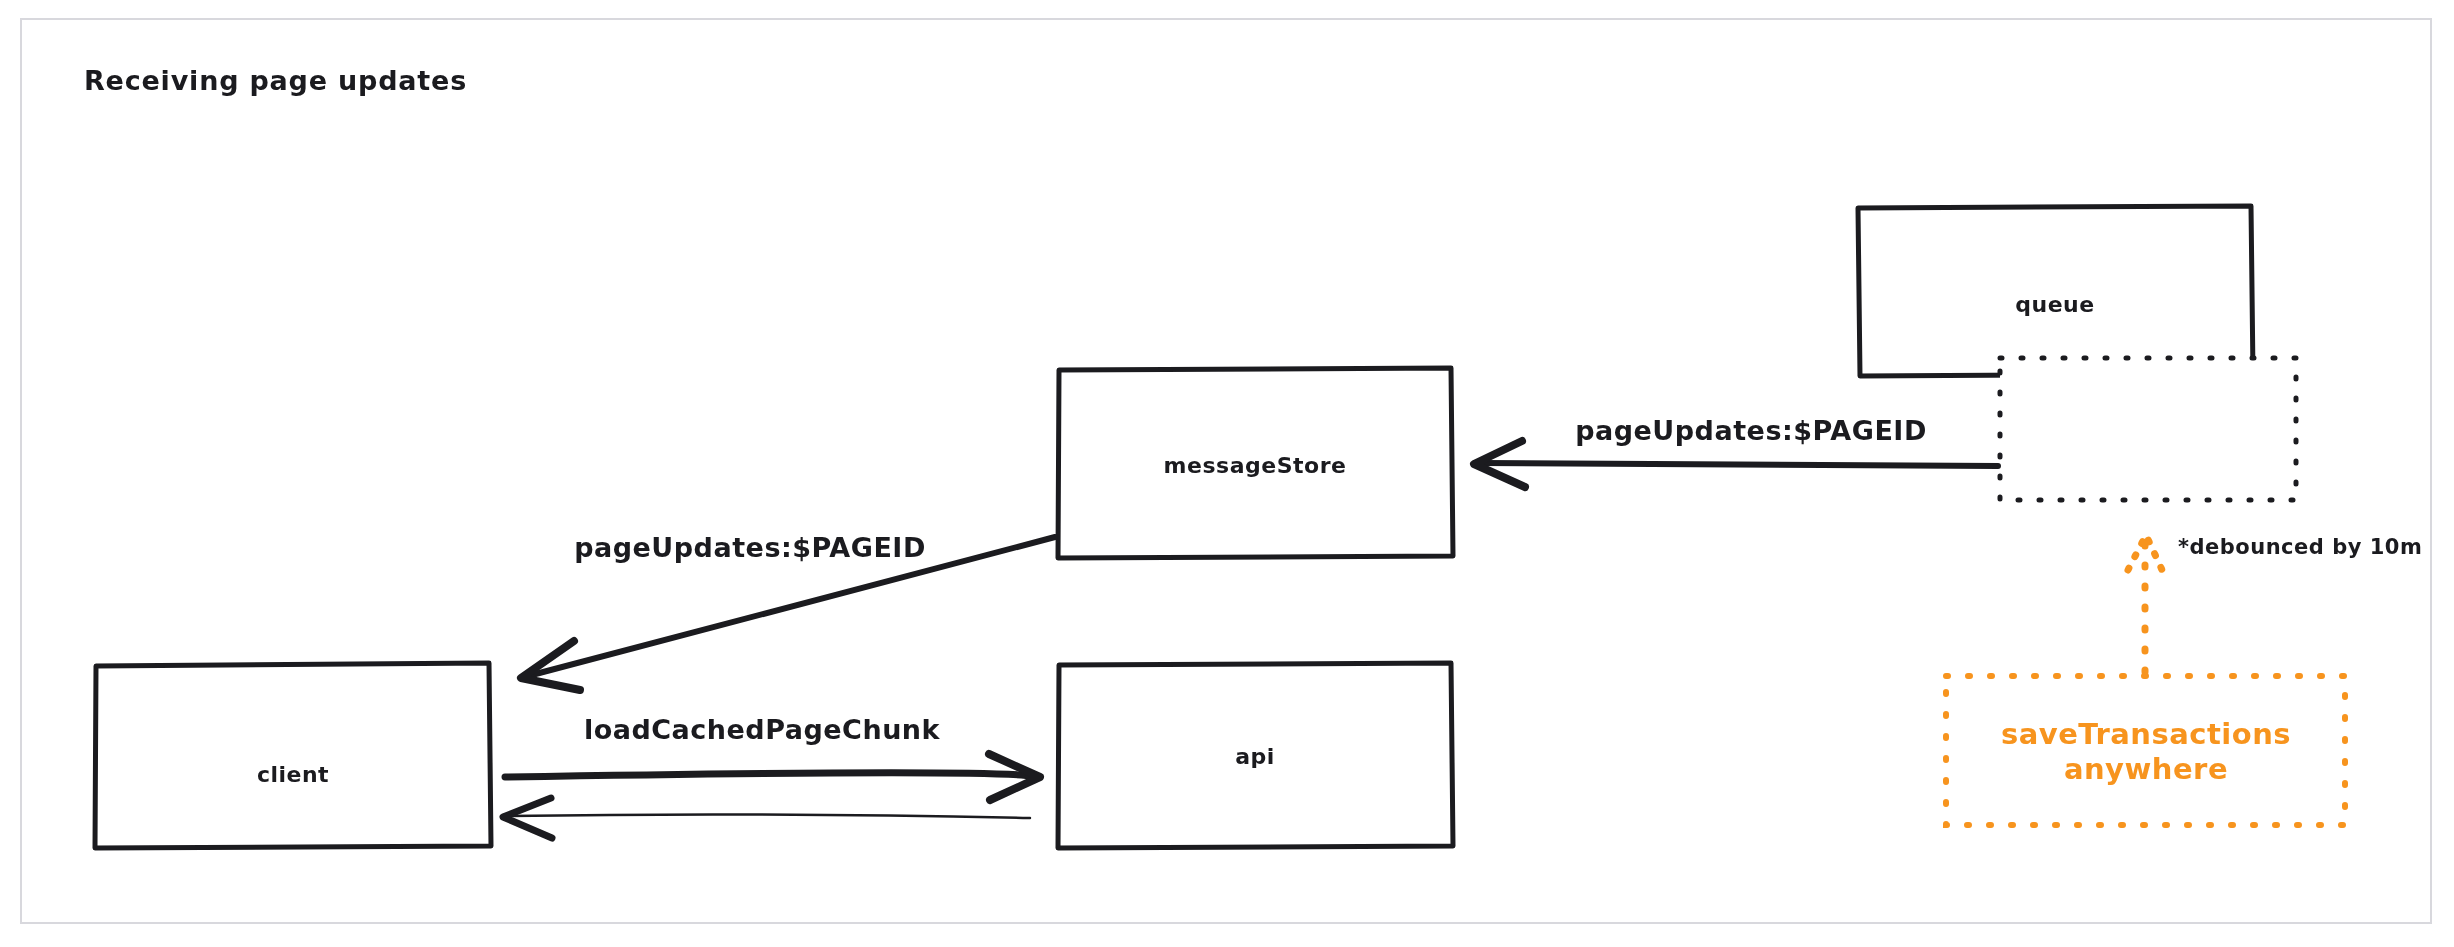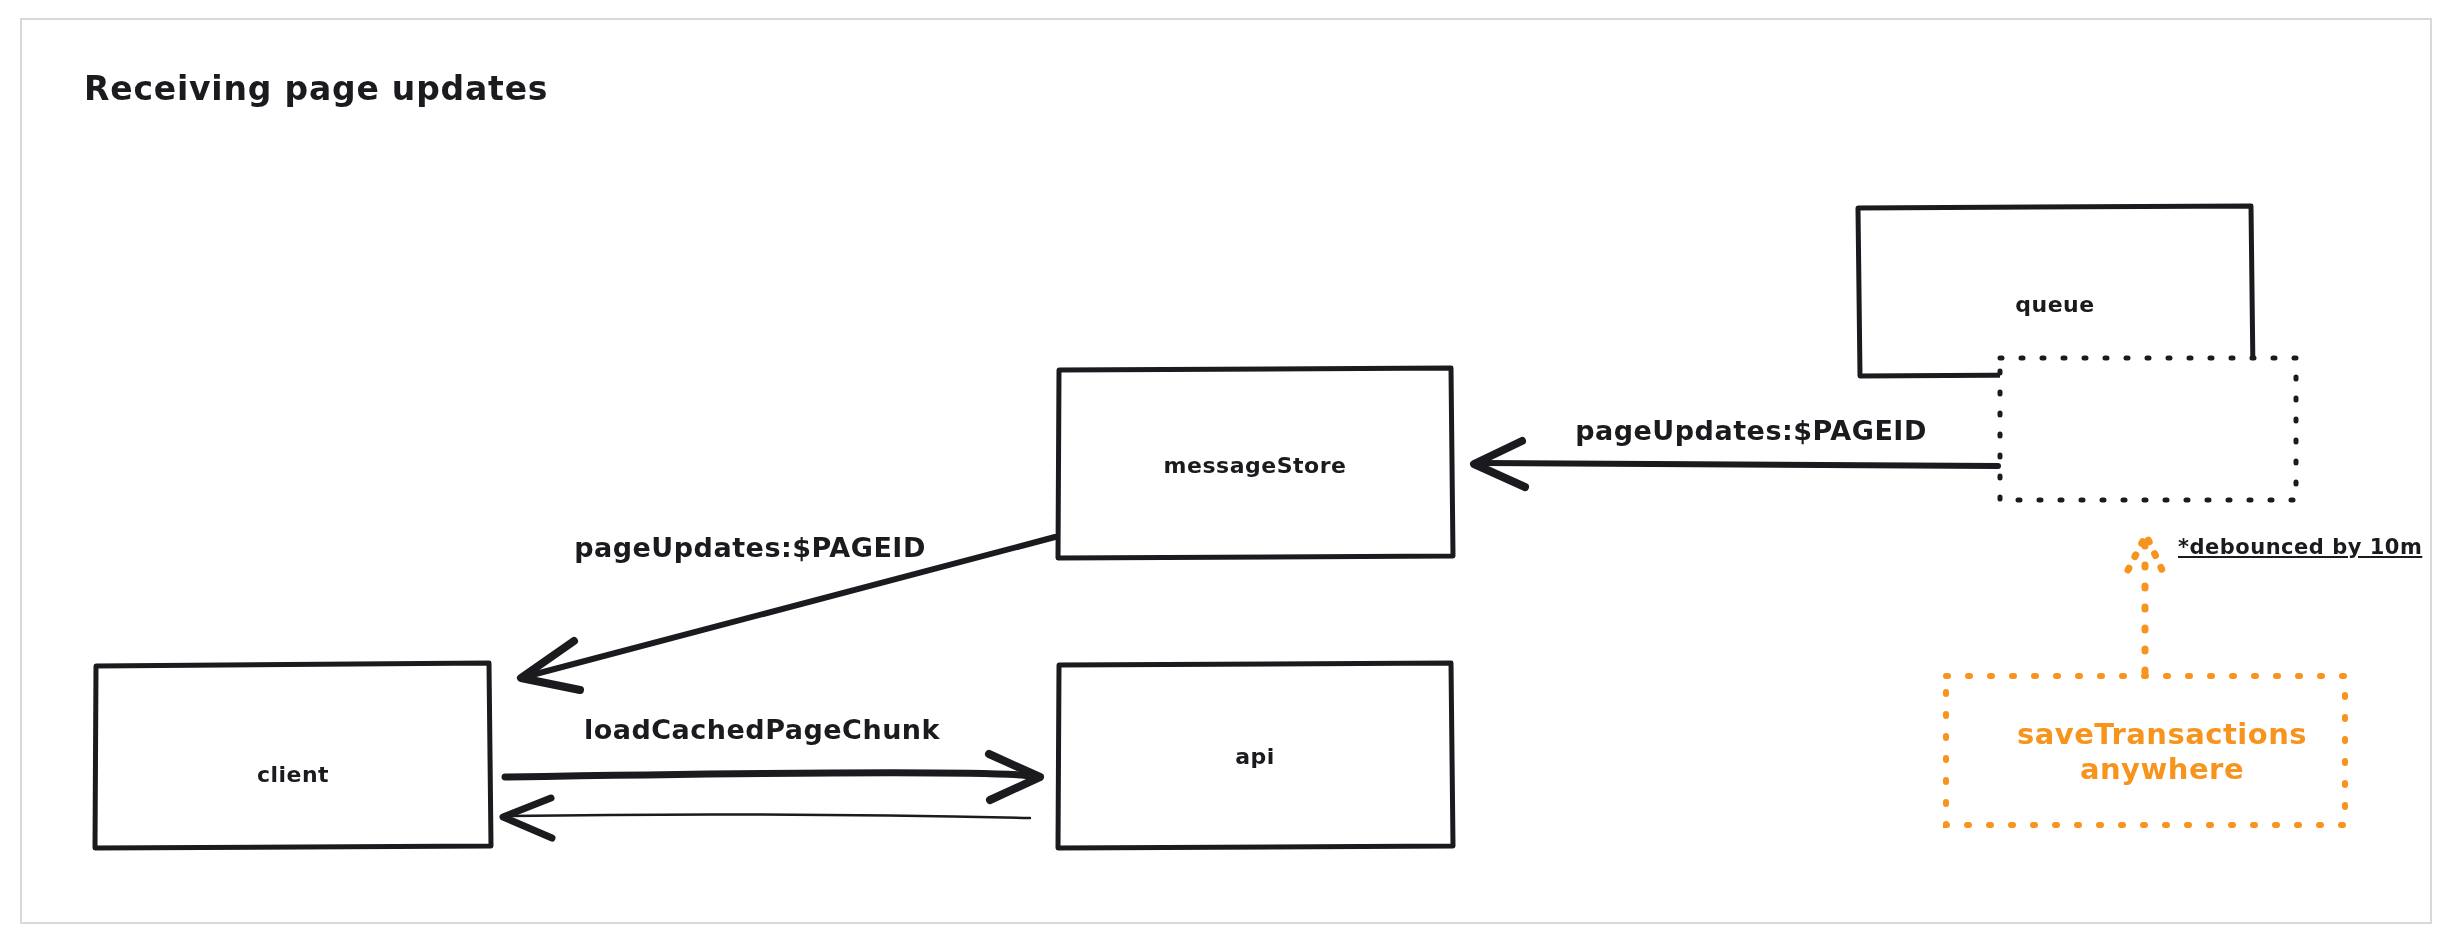--- a/index.html
+++ b/index.html
@@ -42,45 +42,42 @@
   .lbl {
     position: absolute;
     white-space: nowrap;
     color: #1b1b1f;
     font-family: "DejaVu Sans", sans-serif;
     font-weight: 600;
   }
   #title {
     left: 84px;
     top: 80px;
-    font-size: 33px;
+    font-size: 27px;
     letter-spacing: 0.8px;
     transform: translateY(-50%);
-    margin-top: 8px;
   }
   .node-label {
     transform: translate(-50%, -50%);
     font-size: 22px;
     text-align: center;
     line-height: 1.22;
   }
   .edge-label {
     transform: translate(-50%, -50%);
     font-size: 27px;
     text-align: left;
   }
   .note {
     transform: translate(0, -50%);
     font-size: 21px;
     font-weight: 600;
-    text-decoration: underline;
   }
   .orange {
     color: #f7941e;
-    margin-left: 16px;
   }
 </style>
 </head>
 <body>
 
 <div id="canvas">
 
   <div id="frame"></div>
 
   <div class="lbl hand" id="title">Receiving page updates</div>

